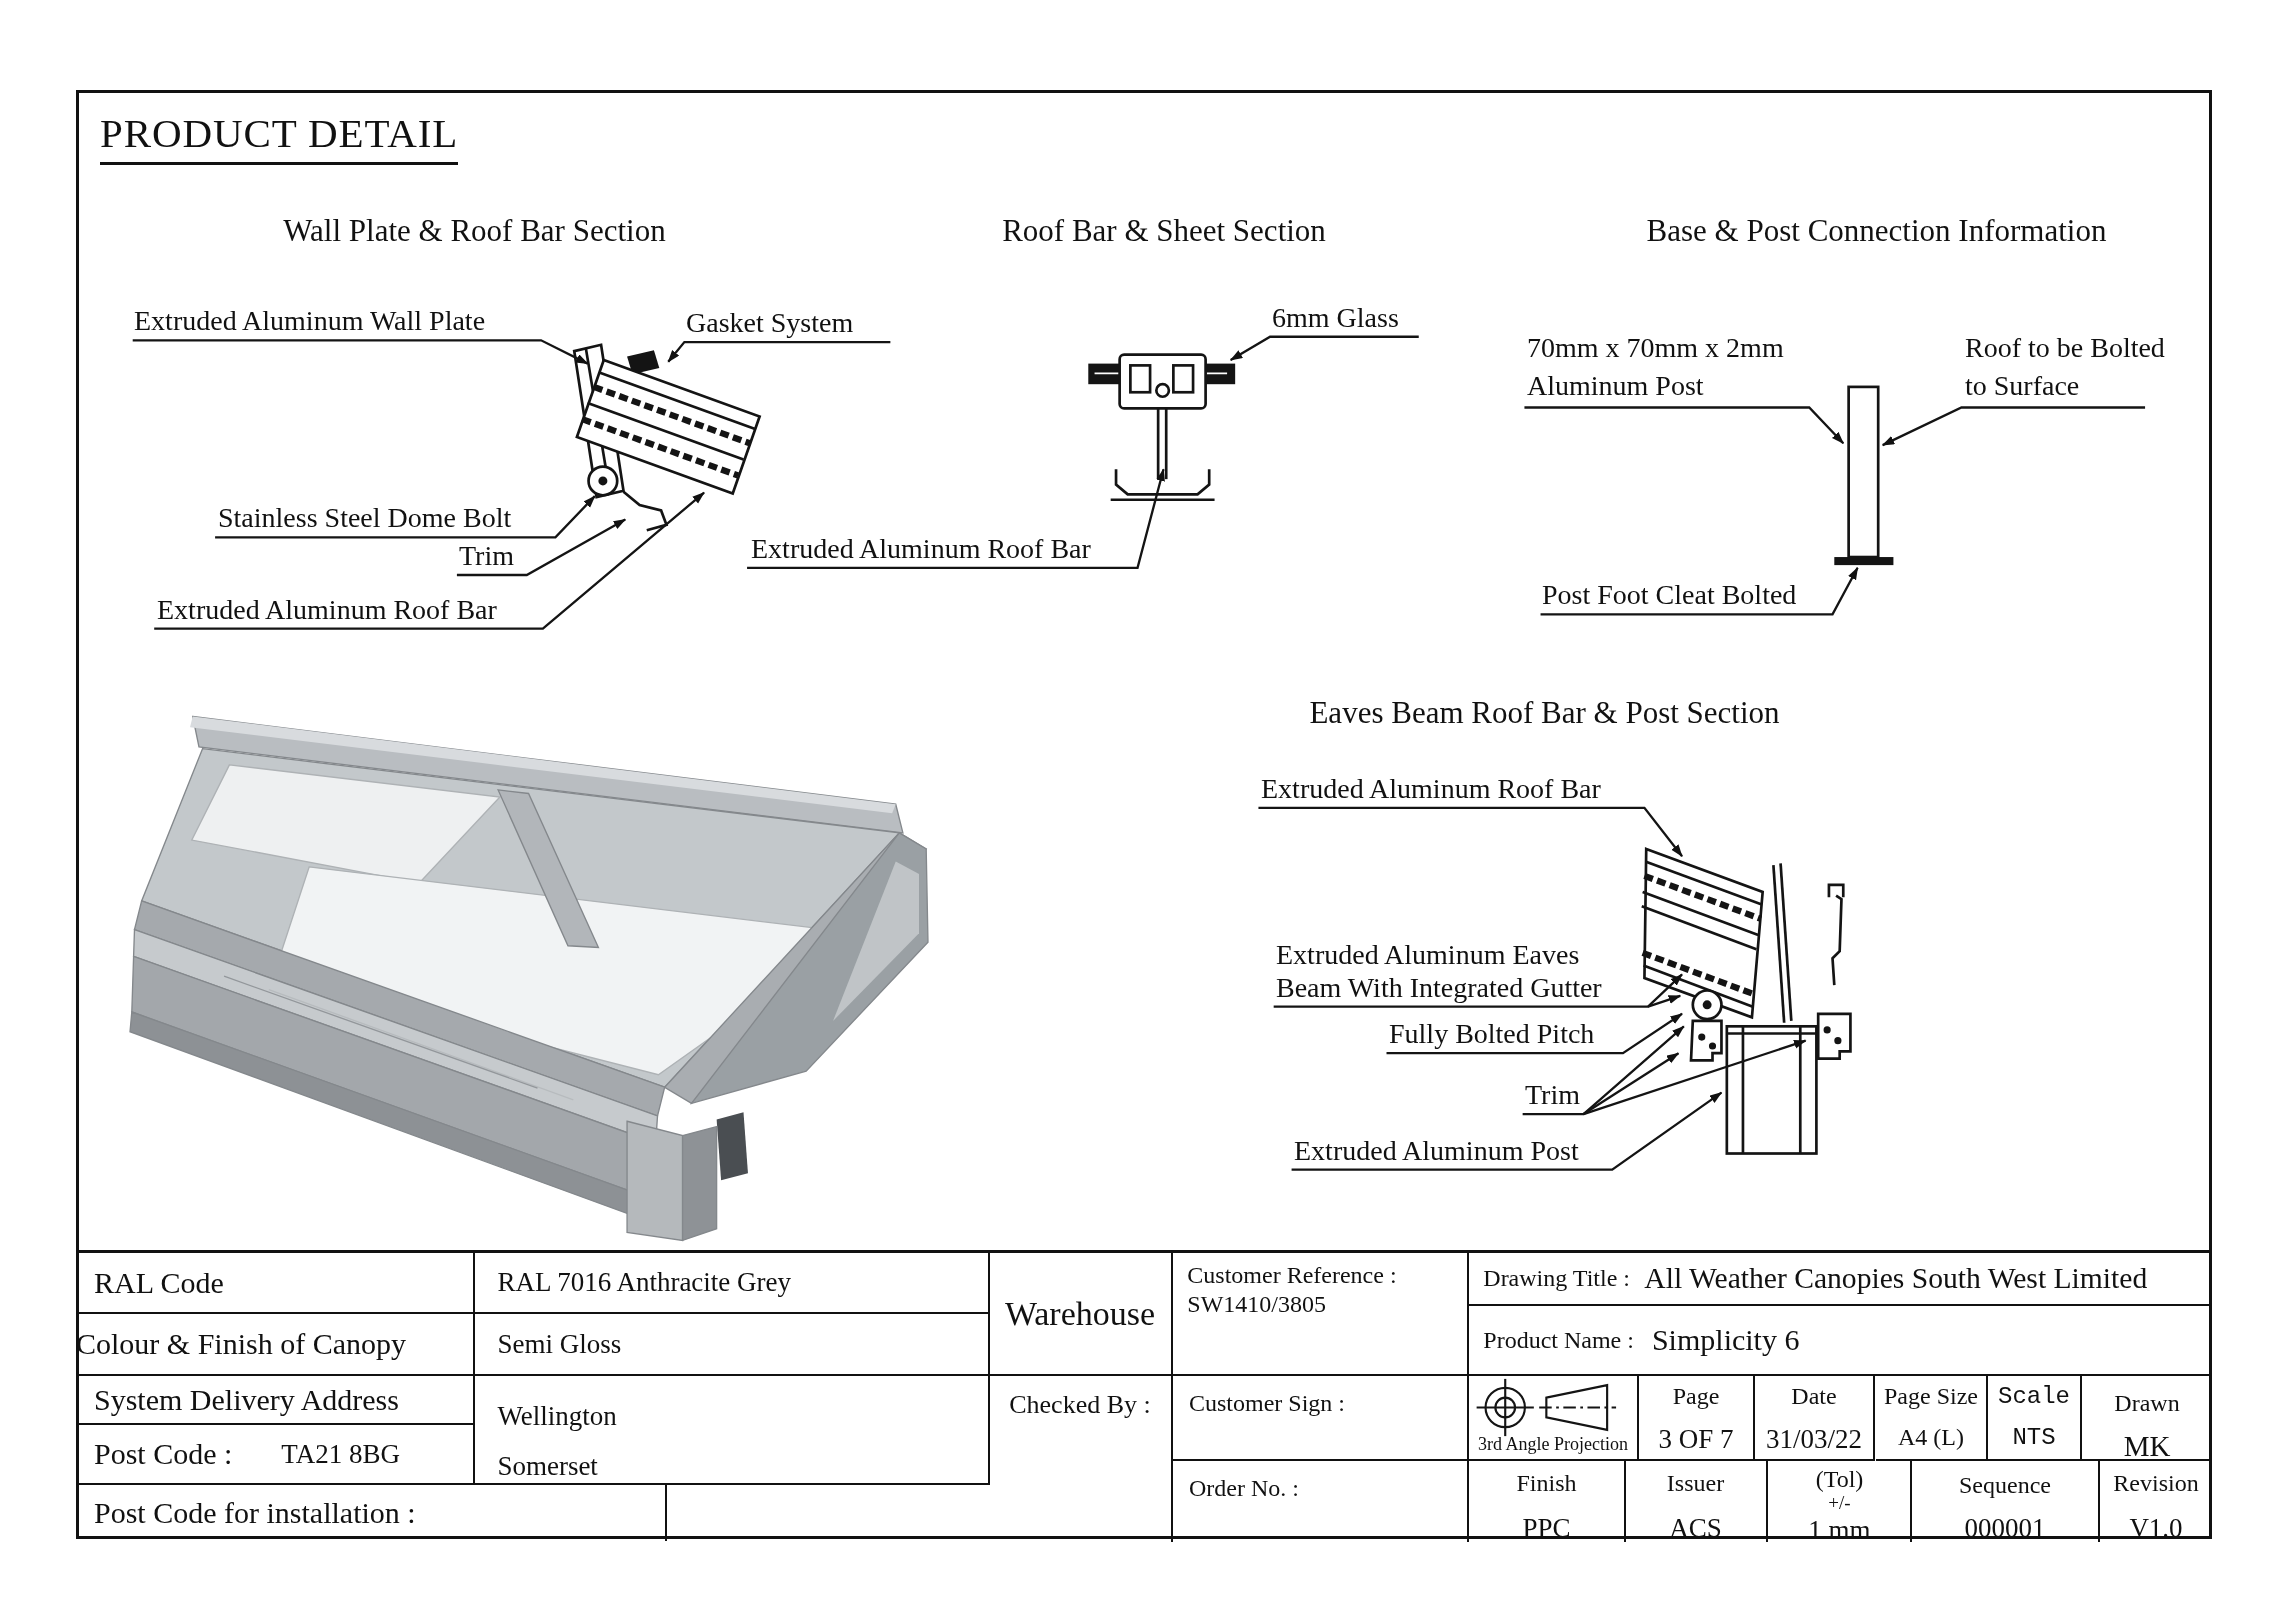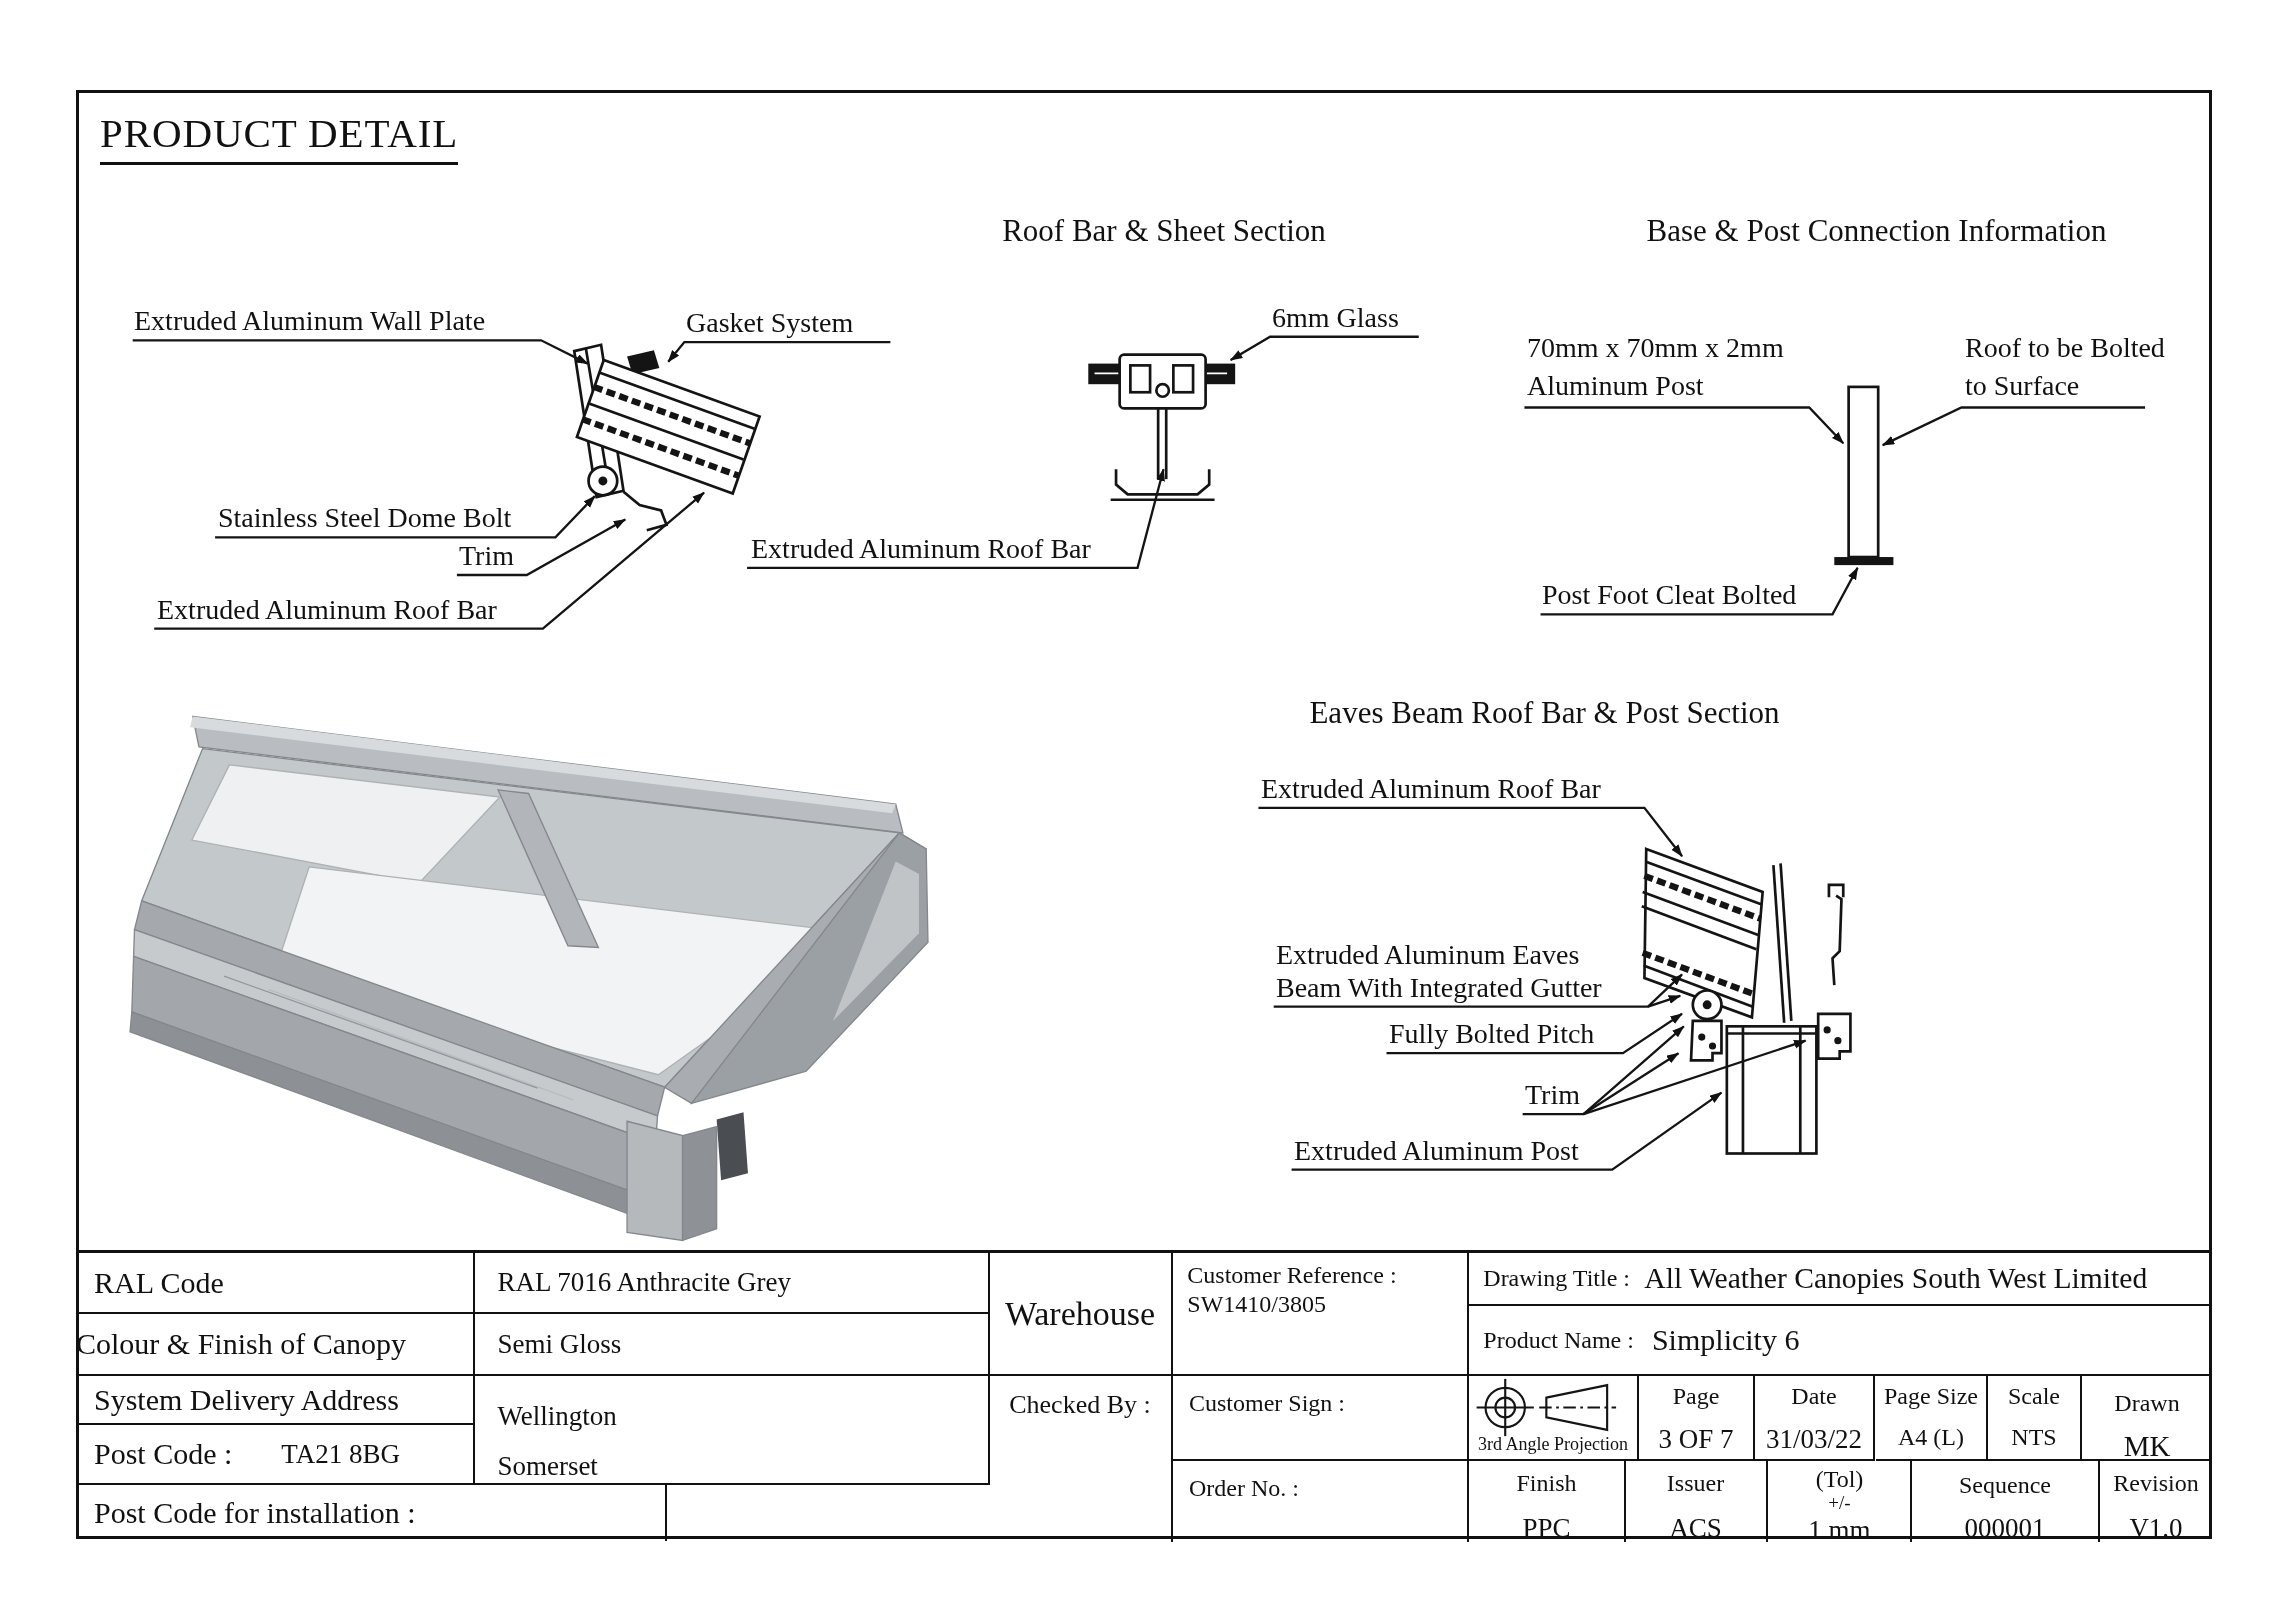--- a/index.html
+++ b/index.html
@@ -24,20 +24,21 @@
   .vv{font-size:27px;text-align:center;}
 </style>
 </head>
 <body>
 
 <div id="page">
   <div id="frame"></div>
 
   <div class="ptitle">PRODUCT DETAIL</div>
 
+  <div class="sec-title" style="left:206px;top:213px;width:537px;">Wall Plate &amp; Roof Bar Section</div>
   <div class="sec-title" style="left:913px;top:213px;width:502px;">Roof Bar &amp; Sheet Section</div>
   <div class="sec-title" style="left:1572px;top:213px;width:609px;">Base &amp; Post Connection Information</div>
   <div class="sec-title" style="left:1258px;top:695px;width:573px;">Eaves Beam Roof Bar &amp; Post Section</div>
 
   <div class="dlabel" style="left:134px;top:306px;">Extruded Aluminum Wall Plate</div>
   <div class="dlabel" style="left:686px;top:308px;">Gasket System</div>
   <div class="dlabel" style="left:218px;top:503px;">Stainless Steel Dome Bolt</div>
   <div class="dlabel" style="left:459px;top:541px;">Trim</div>
   <div class="dlabel" style="left:157px;top:595px;">Extruded Aluminum Roof Bar</div>
 
@@ -240,21 +241,21 @@
       <div class="vv" style="margin-top:14.3px;">3 OF 7</div>
     </div>
     <div class="cell br bb" style="left:1679px;top:123px;width:120px;height:85px;">
       <div class="hd" style="margin-top:7.2px;">Date</div>
       <div class="vv" style="margin-top:14.3px;">31/03/22</div>
     </div>
     <div class="cell br bb" style="left:1800px;top:123px;width:112px;height:85px;">
       <div class="hd" style="margin-top:7.2px;">Page Size</div>
       <div class="vv" style="margin-top:14.3px;font-size:24px;">A4 (L)</div>
     </div>
-    <div class="cell br bb" style="left:1912px;top:123px;width:94px;height:85px;">
+    <div class="cell br bb" style="left:1912px;top:123px;width:94px;height:85px;font-family:Liberation Mono, monospace;">
       <div class="hd" style="margin-top:7.2px;">Scale</div>
       <div class="vv" style="margin-top:14.3px;font-size:24px;">NTS</div>
     </div>
     <div class="cell bb" style="left:2006px;top:123px;width:130px;height:85px;">
       <div class="hd" style="margin-top:14px;">Drawn</div>
       <div class="vv" style="margin-top:12.5px;font-size:29px;">MK</div>
     </div>
 
     <div class="cell br" style="left:1393px;top:208px;width:157px;height:81px;">
       <div class="hd" style="margin-top:9px;">Finish</div>

